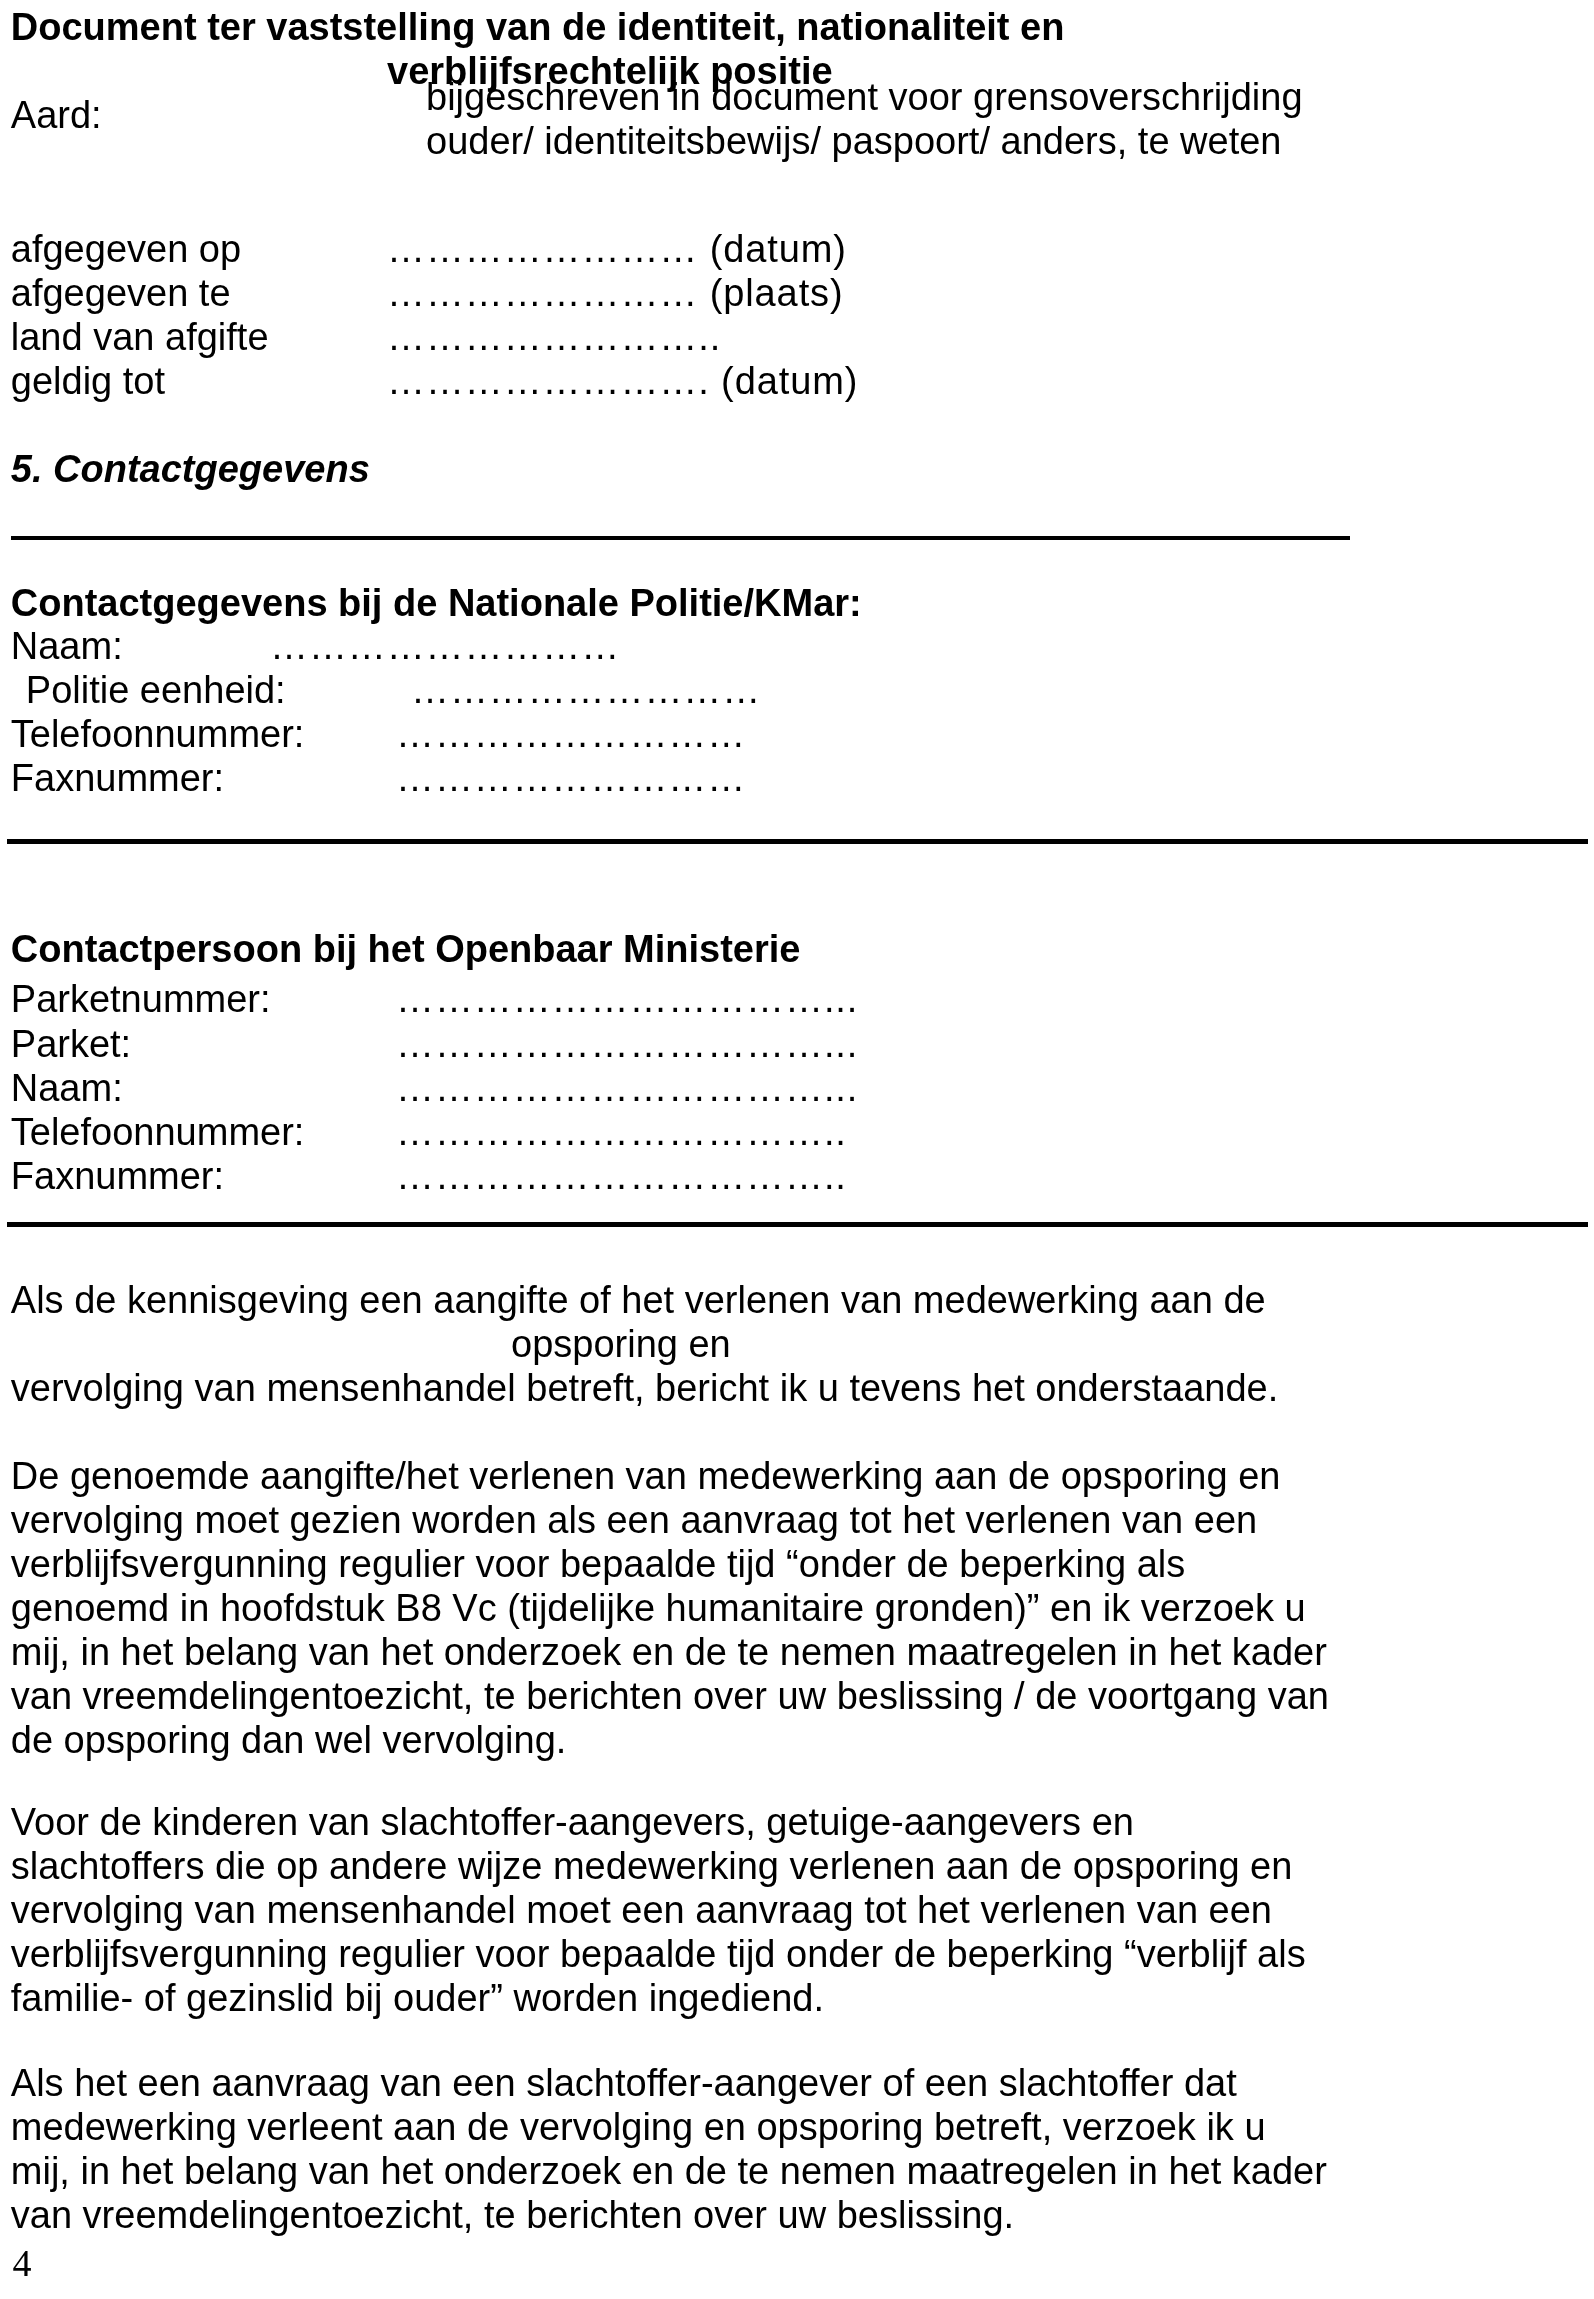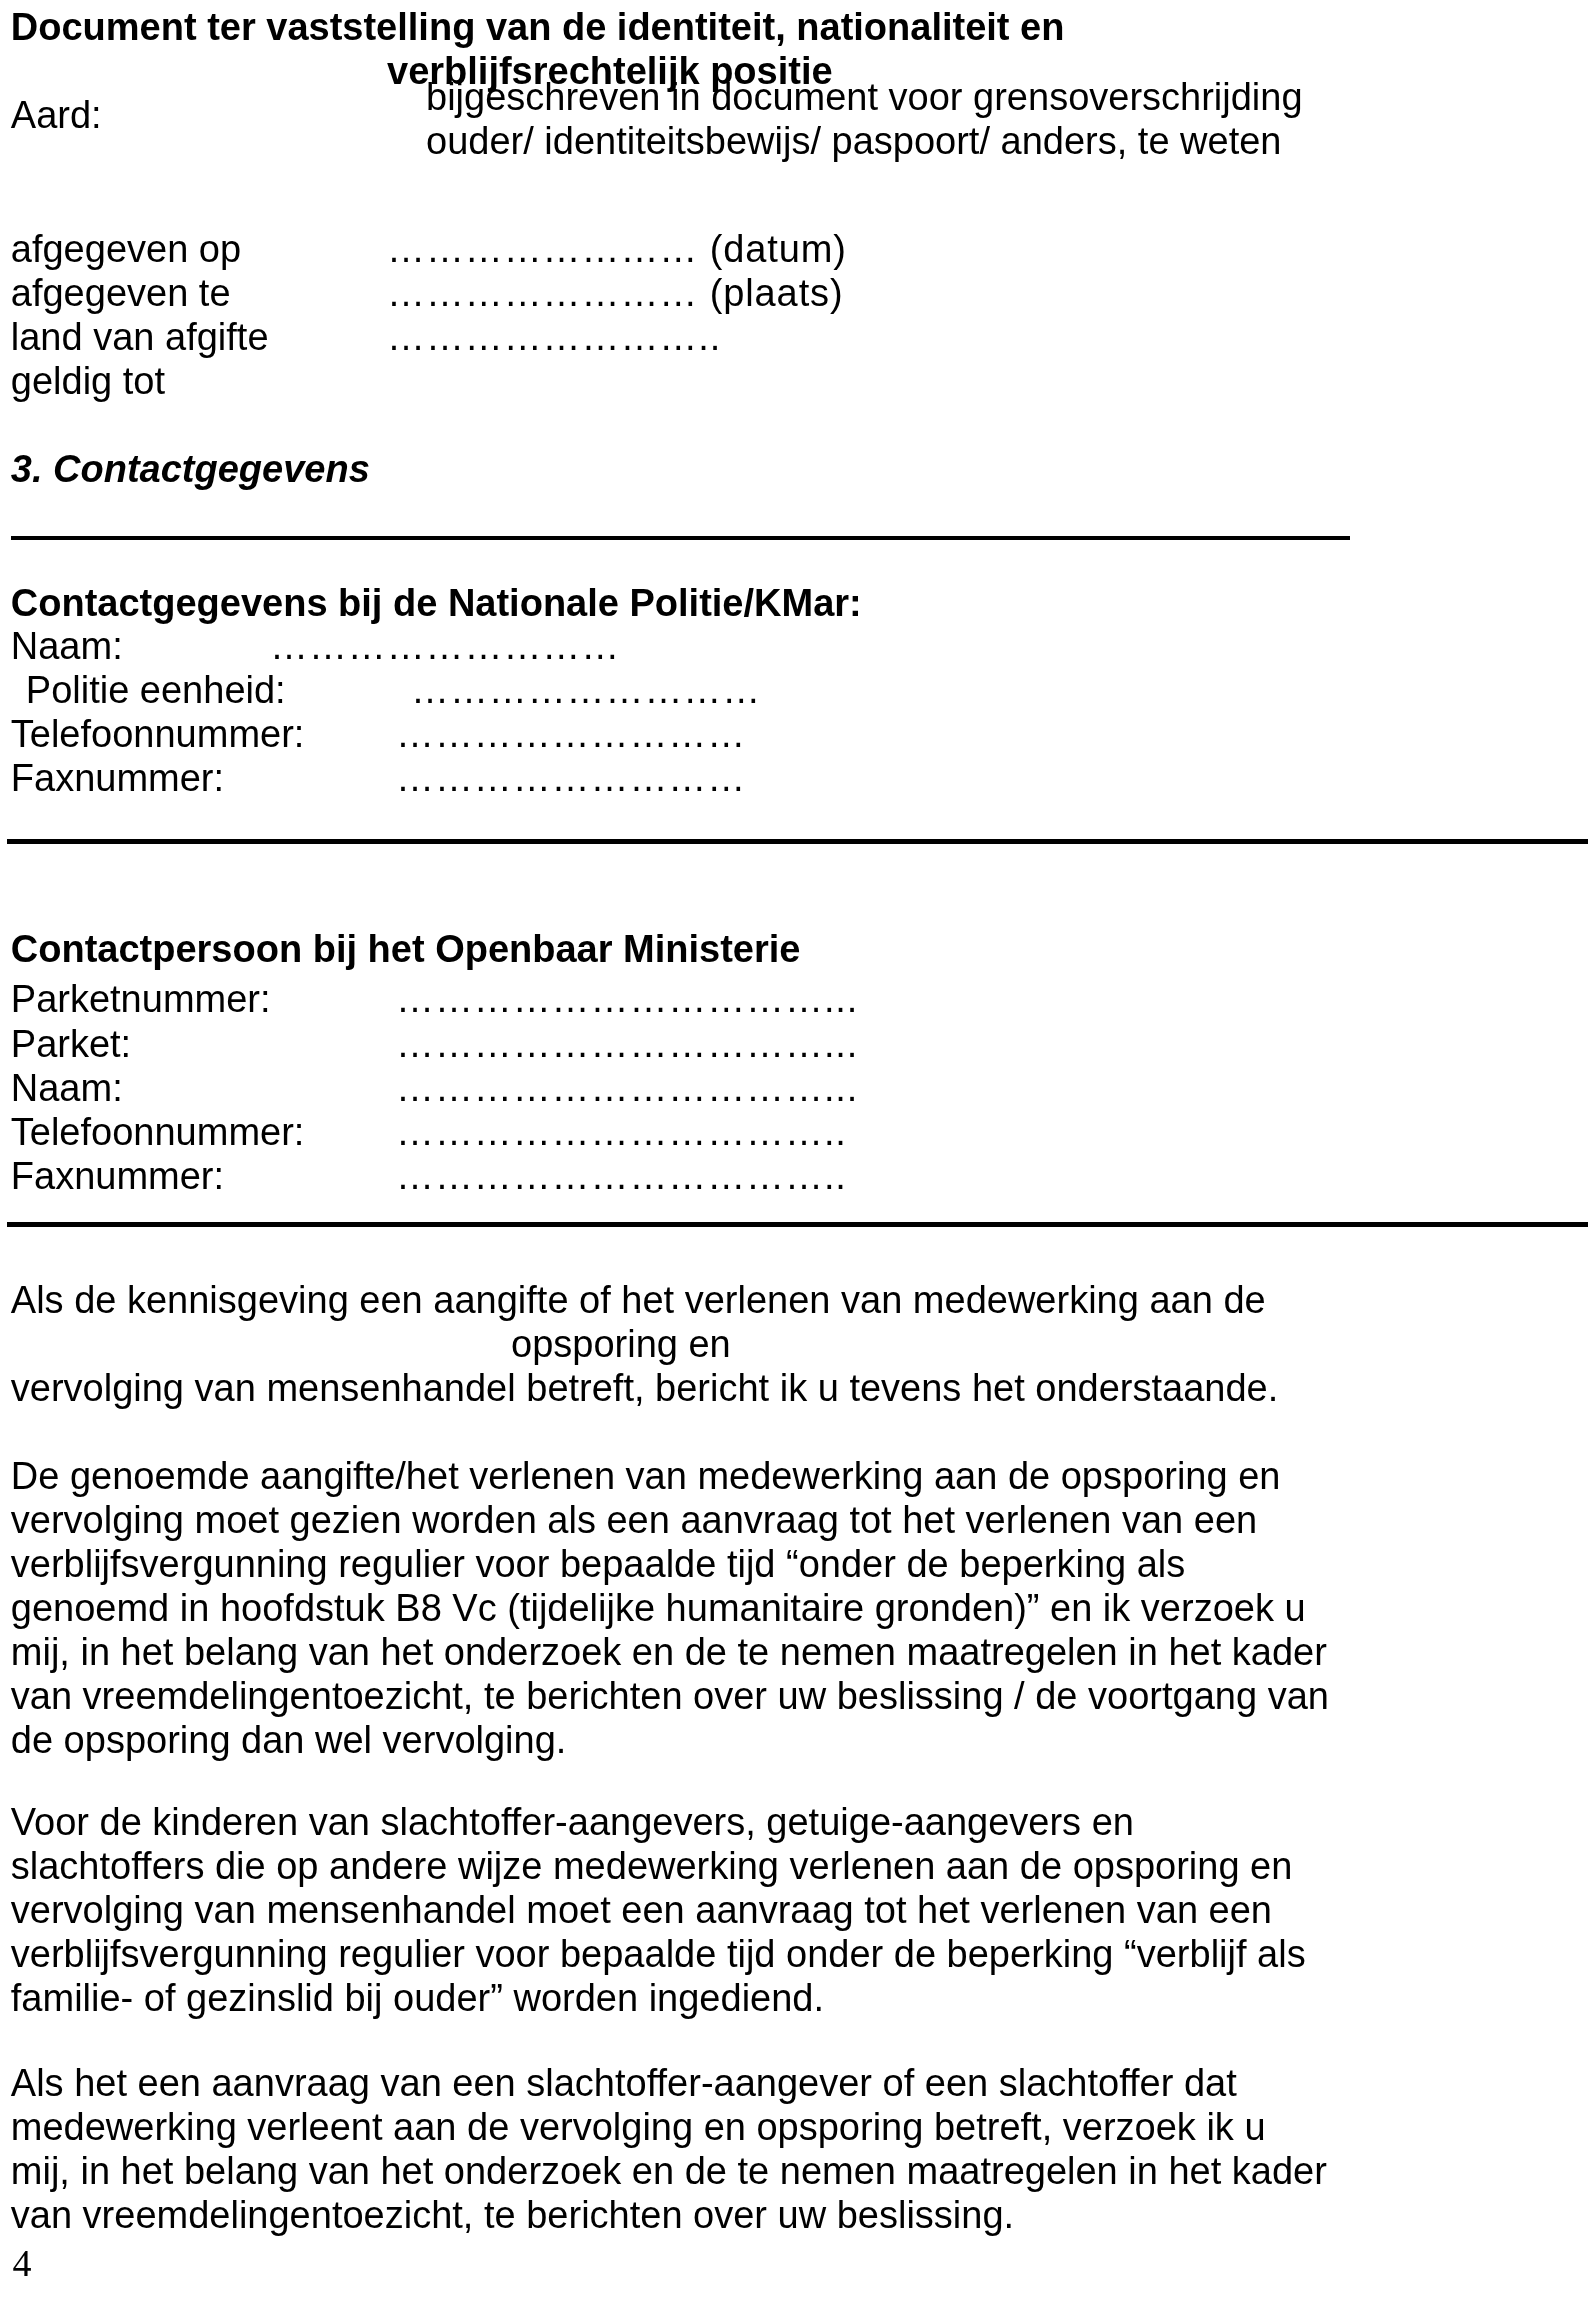--- a/index.html
+++ b/index.html
@@ -63,23 +63,24 @@
 <div class="row" style="top:271px;">
   <span class="lbl">afgegeven te</span>
   <span class="dots dots-430">…………………… (plaats)</span>
 </div>
 <div class="row" style="top:315px;">
   <span class="lbl">land van afgifte</span>
   <span class="dots dots-430">……………………..</span>
 </div>
 <div class="row" style="top:359px;">
   <span class="lbl">geldig tot</span>
+  <span class="dots dots-430">……………………. (datum)</span>
 </div>
 
-<div class="line bolditalic" style="top:447px;">3. Contactgegevens</div>
+<div class="line bolditalic" style="top:447px;">5. Contactgegevens</div>
 
 <div class="rule" style="top:536px; left:10.8px; width:1339px; height:3.6px;"></div>
 
 <div class="line bold" style="top:581px;">Contactgegevens bij de Nationale Politie/KMar:</div>
 
 <div class="row" style="top:624px;">
   <span class="lbl">Naam:</span>
   <span class="dots dots-300">………………………</span>
 </div>
 <div class="row" style="top:668px;margin-left:15px;">

